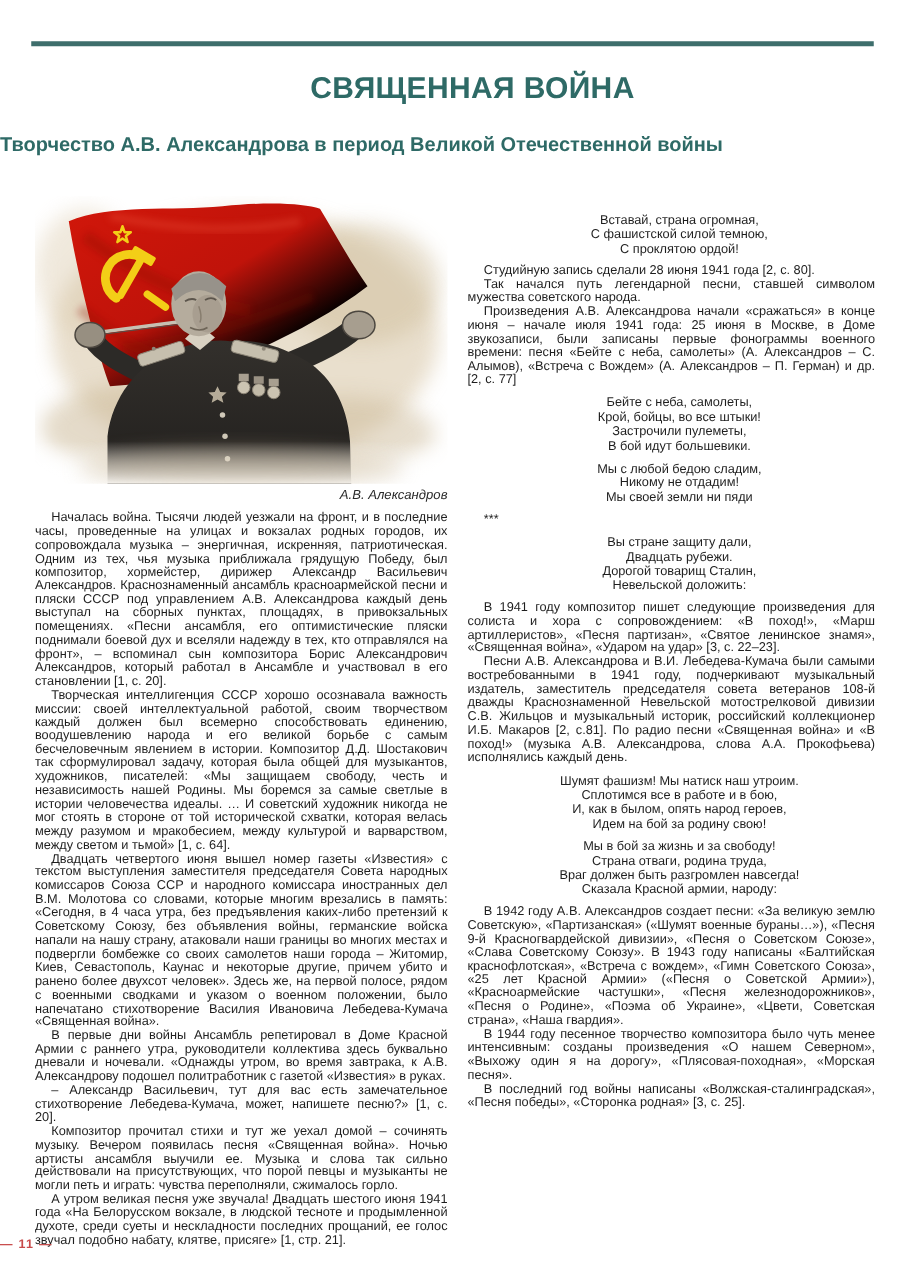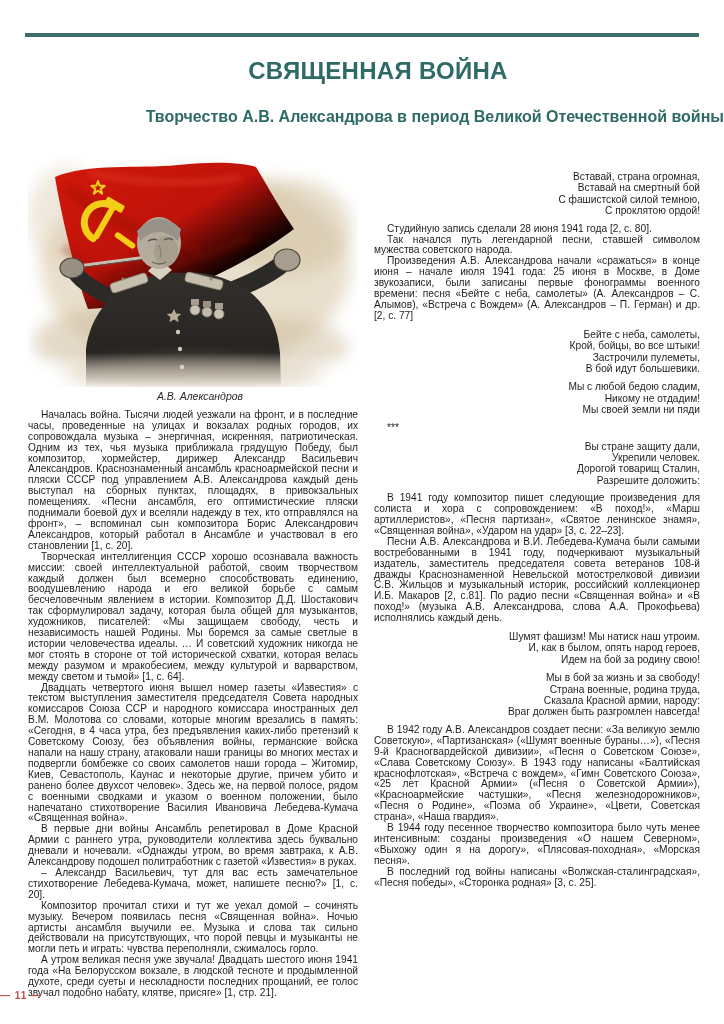--- a/index.html
+++ b/index.html
@@ -6,34 +6,34 @@
   .page {
     position:relative; width:724px; height:1024px; background:#ffffff;
     font-family:"Liberation Sans","DejaVu Sans",sans-serif; color:#1e1e1e; overflow:hidden;
   }
   .top-rule { position:absolute; left:25px; top:33px; width:674px; height:4px; background:#3e6e6c; }
   .doc-title {
     position:absolute; left:16px; top:57px; width:100%; text-align:center;
     font-size:24px; font-weight:bold; color:#2e6a66; letter-spacing:0.3px;
   }
   .doc-subtitle {
-    position:absolute; left:0; top:108px; width:100%; text-align:right;
+    position:absolute; left:0; top:108px; width:100%; text-align:left;
     font-size:16px; font-weight:bold; color:#2e6a66;
   }
   .col { position:absolute; font-size:10.2px; line-height:10.9px; text-align:justify; }
   .col-left  { left:28px;  top:157px; width:330px; }
   .col-right { left:374px; top:164px; width:326px; }
   .figure-wrap { position:relative; width:330px; height:230px; }
   .figure-wrap svg { display:block; }
   .figure-caption {
     font-style:italic; font-size:10.5px; color:#2a2a2a;
-    margin:4px 0 8px 14px; text-align:center;
+    margin:4px 0 8px 14px; text-align:right;
   }
   .body-p { margin:0; text-indent:13px; }
-  .verse { margin:7px 0 7px 13px; text-align:right; line-height:11.4px; }
+  .verse { margin:7px 0 7px 13px; text-align:center; line-height:11.4px; }
   .verse-sep { margin:7px 0 0 13px; text-align:left; font-size:10.2px; }
   .page-number {
     position:absolute; left:0; top:990px; width:100%; 
     color:#c84a4a; font-weight:bold; font-size:10px; letter-spacing:1px;
   }
 </style>
 </head>
 <body>
 
 <div class="page">
@@ -163,57 +163,57 @@
         <p class="body-p">– Александр Васильевич, тут для вас есть замечательное стихотворение Лебедева-Кумача, может, напишете песню?» [1, с. 20].</p>
         <p class="body-p">Композитор прочитал стихи и тут же уехал домой – сочинять музыку. Вечером появилась песня «Священная война». Ночью артисты ансамбля выучили ее. Музыка и слова так сильно действовали на присутствующих, что порой певцы и музыканты не могли петь и играть: чувства переполняли, сжималось горло.</p>
         <p class="body-p">А утром великая песня уже звучала! Двадцать шестого июня 1941 года «На Белорусском вокзале, в людской тесноте и продымленной духоте, среди суеты и нескладности последних прощаний, ее голос звучал подобно набату, клятве, присяге» [1, стр. 21].</p>
       </div>
   </div>
 
   <div class="col col-right">
     <div class="col-blocks">
         <div class="verse">
           <div>Вставай, страна огромная,</div>
-          <div>Вставай на смертный бой</div>
           <div>С фашистской силой темною,</div>
           <div>С проклятою ордой!</div>
         </div>
         <p class="body-p">Студийную запись сделали 28 июня 1941 года [2, с. 80].</p>
         <p class="body-p">Так начался путь легендарной песни, ставшей символом мужества советского народа.</p>
         <p class="body-p">Произведения А.В. Александрова начали «сражаться» в конце июня – начале июля 1941 года: 25 июня в Москве, в Доме звукозаписи, были записаны первые фонограммы военного времени: песня «Бейте с неба, самолеты» (А. Александров – С. Алымов), «Встреча с Вождем» (А. Александров – П. Герман) и др. [2, с. 77]</p>
         <div class="verse">
           <div>Бейте с неба, самолеты,</div>
           <div>Крой, бойцы, во все штыки!</div>
           <div>Застрочили пулеметы,</div>
           <div>В бой идут большевики.</div>
         </div>
         <div class="verse">
           <div>Мы с любой бедою сладим,</div>
           <div>Никому не отдадим!</div>
           <div>Мы своей земли ни пяди</div>
         </div>
         <div class="verse-sep">***</div>
         <div class="verse">
           <div>Вы стране защиту дали,</div>
-          <div>Укрепили человек.</div>
+          <div>Двадцать рубежи.</div>
           <div>Дорогой товарищ Сталин,</div>
-          <div>Разрешите доложить:</div>
+          <div>Невельской доложить:</div>
         </div>
         <p class="body-p">В 1941 году композитор пишет следующие произведения для солиста и хора с сопровождением: «В поход!», «Марш артиллеристов», «Песня партизан», «Святое ленинское знамя», «Священная война», «Ударом на удар» [3, с. 22–23].</p>
         <p class="body-p">Песни А.В. Александрова и В.И. Лебедева-Кумача были самыми востребованными в 1941 году, подчеркивают музыкальный издатель, заместитель председателя совета ветеранов 108-й дважды Краснознаменной Невельской мотострелковой дивизии С.В. Жильцов и музыкальный историк, российский коллекционер И.Б. Макаров [2, с.81]. По радио песни «Священная война» и «В поход!» (музыка А.В. Александрова, слова А.А. Прокофьева) исполнялись каждый день.</p>
         <div class="verse">
           <div>Шумят фашизм! Мы натиск наш утроим.</div>
+          <div>Сплотимся все в работе и в бою,</div>
           <div>И, как в былом, опять народ героев,</div>
           <div>Идем на бой за родину свою!</div>
         </div>
         <div class="verse">
           <div>Мы в бой за жизнь и за свободу!</div>
-          <div>Страна военные, родина труда,</div>
+          <div>Страна отваги, родина труда,</div>
+          <div>Враг должен быть разгромлен навсегда!</div>
           <div>Сказала Красной армии, народу:</div>
-          <div>Враг должен быть разгромлен навсегда!</div>
         </div>
         <p class="body-p">В 1942 году А.В. Александров создает песни: «За великую землю Советскую», «Партизанская» («Шумят военные бураны…»), «Песня 9-й Красногвардейской дивизии», «Песня о Советском Союзе», «Слава Советскому Союзу». В 1943 году написаны «Балтийская краснофлотская», «Встреча с вождем», «Гимн Советского Союза», «25 лет Красной Армии» («Песня о Советской Армии»), «Красноармейские частушки», «Песня железнодорожников», «Песня о Родине», «Поэма об Украине», «Цвети, Советская страна», «Наша гвардия».</p>
         <p class="body-p">В 1944 году песенное творчество композитора было чуть менее интенсивным: созданы произведения «О нашем Северном», «Выхожу один я на дорогу», «Плясовая-походная», «Морская песня».</p>
         <p class="body-p">В последний год войны написаны «Волжская-сталинградская», «Песня победы», «Сторонка родная» [3, с. 25].</p>
       </div>
   </div>
 
   <div class="page-number">— 11 —</div>
 
 </div>

